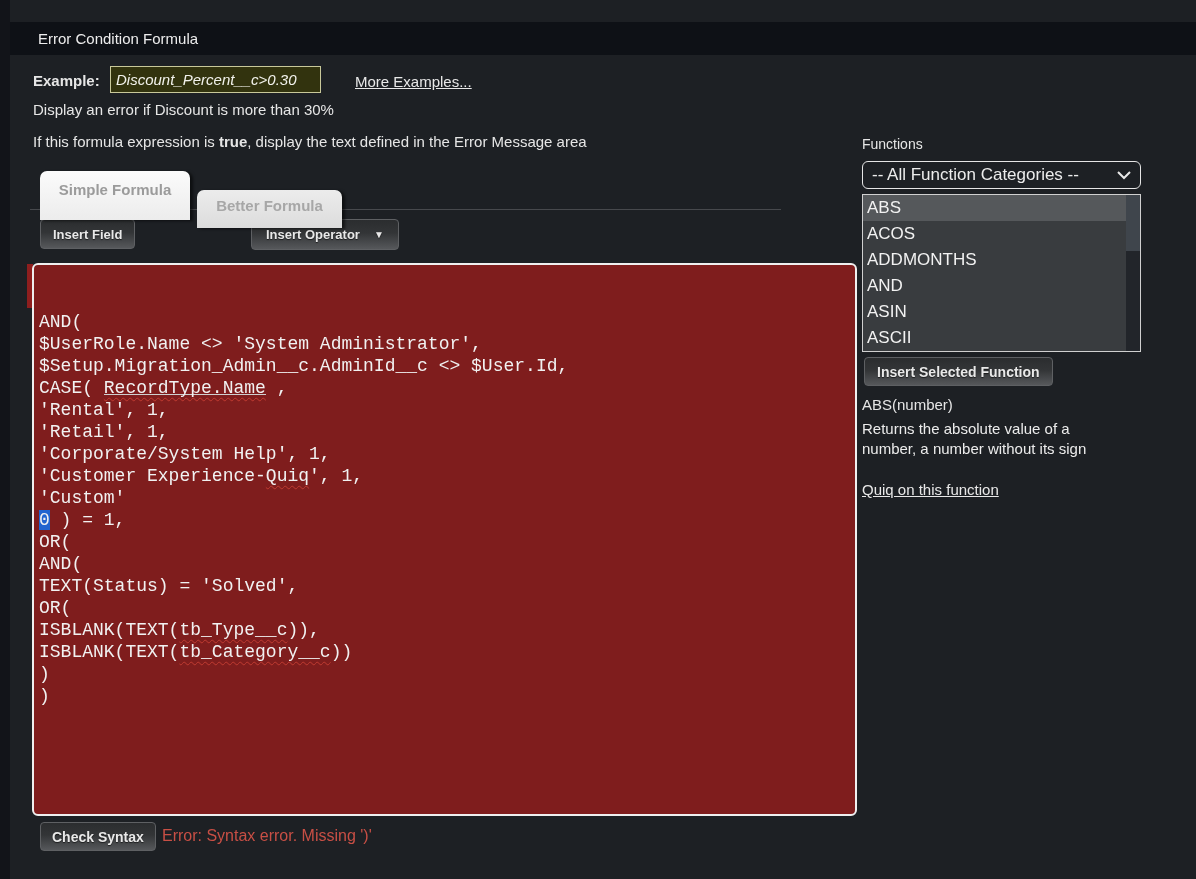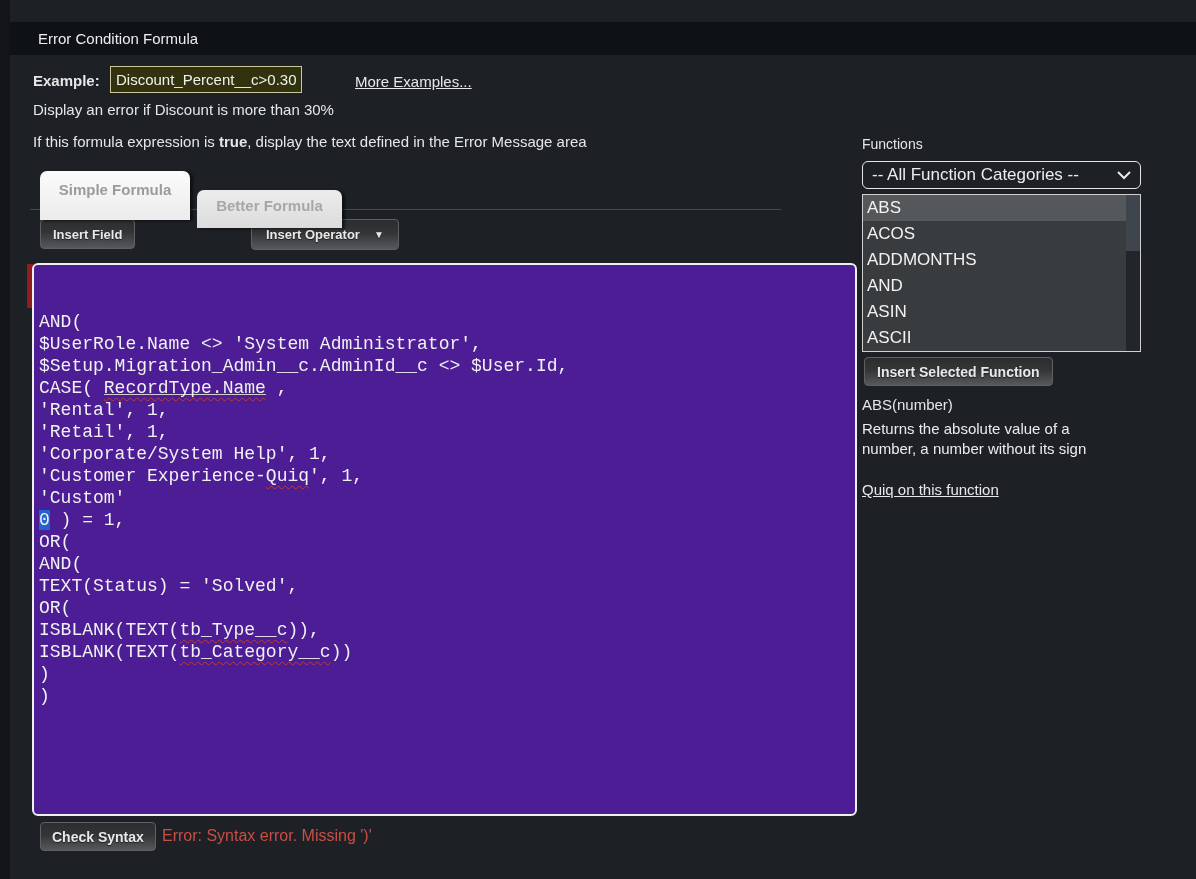--- a/index.html
+++ b/index.html
@@ -14,23 +14,23 @@
   .header-strip {
     position:absolute; left:10px; top:22px; width:1186px; height:33px;
     background:#0e1116; display:flex; align-items:center; padding-left:28px;
   }
   .page-title { font-size:15px; font-weight:normal; color:#ededed; }
 
   .lbl { position:absolute; font-size:15px; color:#e6e6e6; }
   .bold { font-weight:bold; }
 
   .example-input {
-    position:absolute; left:110px; top:66px; width:192px; height:27px;
+    position:absolute; left:110px; top:66px; width:211px; height:27px;
     background:#32330e; border:1px solid #c8c89a; color:#f2f2ec;
-    font-size:15px; line-height:25px; padding:0 5px; white-space:nowrap;
+    font-size:15px; line-height:25px; padding:0 5px; white-space:nowrap;font-style:italic;
   }
   .link { text-decoration:underline; color:#e8e8e8; cursor:pointer; }
 
   
   .tab {
     position:absolute; text-align:center; font-weight:bold; font-size:15px;
     border-radius:7px 7px 0 0; box-shadow:3px 1px 3px rgba(0,0,0,0.55);
   }
   .tab-simple {
     left:40px; top:171px; width:150px; height:49px; z-index:3;
@@ -48,21 +48,21 @@
     border:1px solid #5e6063; border-radius:4px; color:#e9e9e9;
     font-weight:bold; font-size:13px; text-shadow:0 1px 1px rgba(0,0,0,0.6);
     cursor:pointer; white-space:nowrap;
   }
   .op-arrow { font-size:10px; margin-left:14px; }
 
   
   .error-marker { position:absolute; left:27px; top:264px; width:6px; height:44px; background:#8e1e1e; }
   .editor {
     position:absolute; left:32px; top:263px; width:825px; height:553px;
-    background:#4c1d95; border:2px solid #efefef; border-radius:6px;
+    background:#7f1d1d; border:2px solid #efefef; border-radius:6px;
     font-family:"Liberation Mono", monospace; font-size:18px; line-height:22px;
     color:#f1f1f1; padding:2px 6px 0 5px; overflow:hidden; white-space:pre; cursor:text;
   }
   .code-line { height:22px; }
   .sq {
     text-decoration:underline; text-decoration-style:wavy;
     text-decoration-color:#bf3a30; text-decoration-thickness:1px;
     text-underline-offset:4px; text-decoration-skip-ink:none;
   }
   .solid {

